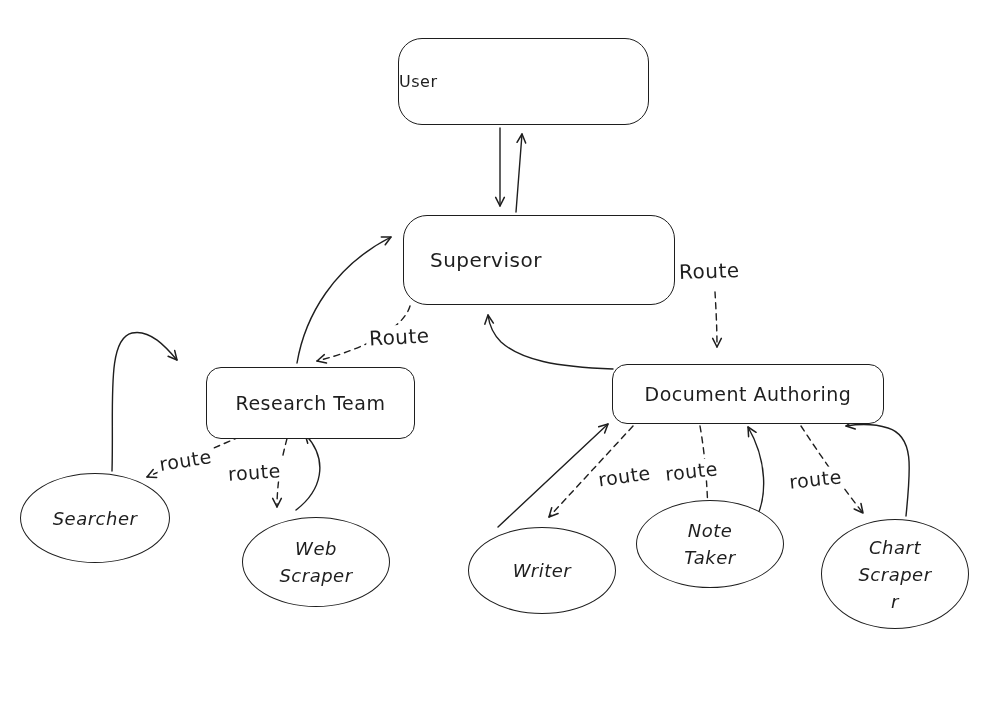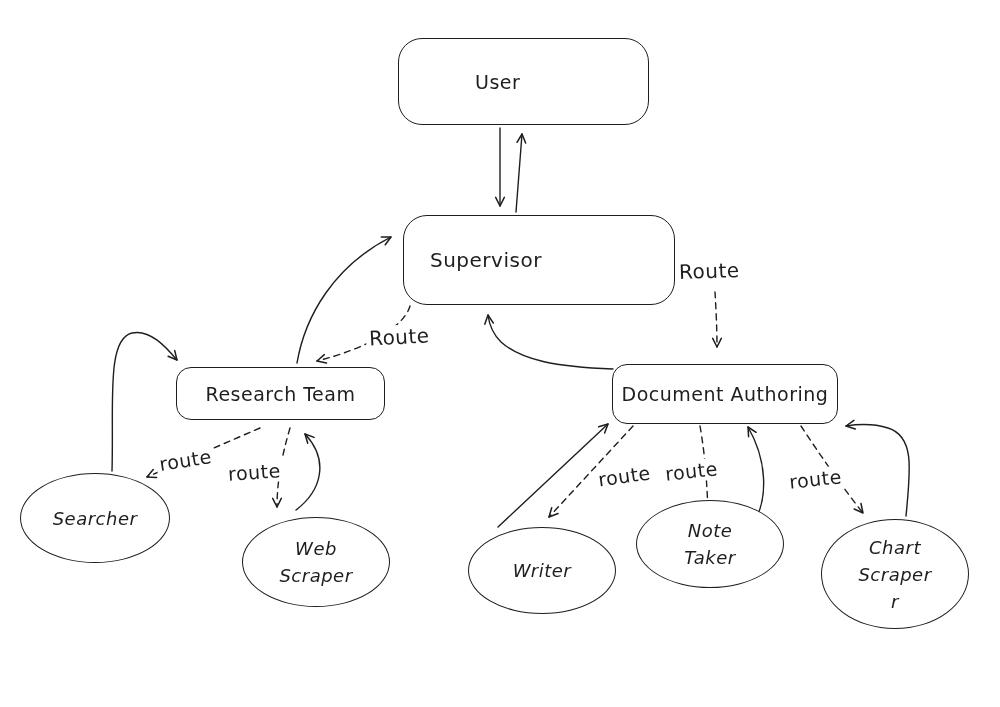--- a/index.html
+++ b/index.html
@@ -80,33 +80,33 @@
     <path class="dashed" d="M 632 268 C 646 264 661 264 674 268"></path>
     <path class="dashed" d="M 715 292 C 716 309 717 328 717 347" marker-end="url(#arrowhead)"></path>
     <path class="dashed" d="M 410 306 C 404 327 368 348 317 361" marker-end="url(#arrowhead)"></path>
     <path class="dashed" d="M 260 428 L 147 477" marker-end="url(#arrowhead)"></path>
     <path class="dashed" d="M 290 428 C 282 455 277 481 277 507" marker-end="url(#arrowhead)"></path>
     <path class="dashed" d="M 633 426 L 549 517" marker-end="url(#arrowhead)"></path>
     <path class="dashed" d="M 700 426 C 705 454 707 483 708 512" marker-end="url(#arrowhead)"></path>
     <path class="dashed" d="M 801 426 C 818 452 843 488 863 513" marker-end="url(#arrowhead)"></path>
   </svg>
 
-  <div class="node rect align-left" style="left:398px; top:38px; width:251px; height:87px; padding-left:76px; font-size:19px;">
+  <div class="node rect align-left" style="left:398px; top:38px; width:251px; height:87px; font-size:16px;">
     <span>User</span>
   </div>
 
   <div class="node rect align-left" style="left:403px; top:215px; width:272px; height:90px; padding-left:26px; font-size:20px;">
     <span>Supervisor</span>
   </div>
 
-  <div class="node rect small-radius" style="left:176px; top:367px; width:209px; height:53px;">
+  <div class="node rect small-radius" style="left:206px; top:367px; width:209px; height:72px;">
     <span>Research Team</span>
   </div>
 
-  <div class="node rect small-radius" style="left:612px; top:364px; width:226px; height:60px;">
+  <div class="node rect small-radius" style="left:612px; top:364px; width:272px; height:60px;">
     <span>Document Authoring</span>
   </div>
 
   <div class="node ellipse" style="left:20px; top:473px; width:150px; height:90px;">
     <span>Searcher</span>
   </div>
 
   <div class="node ellipse" style="left:242px; top:517px; width:148px; height:90px;">
     <span>
       <span class="line">Web</span>

